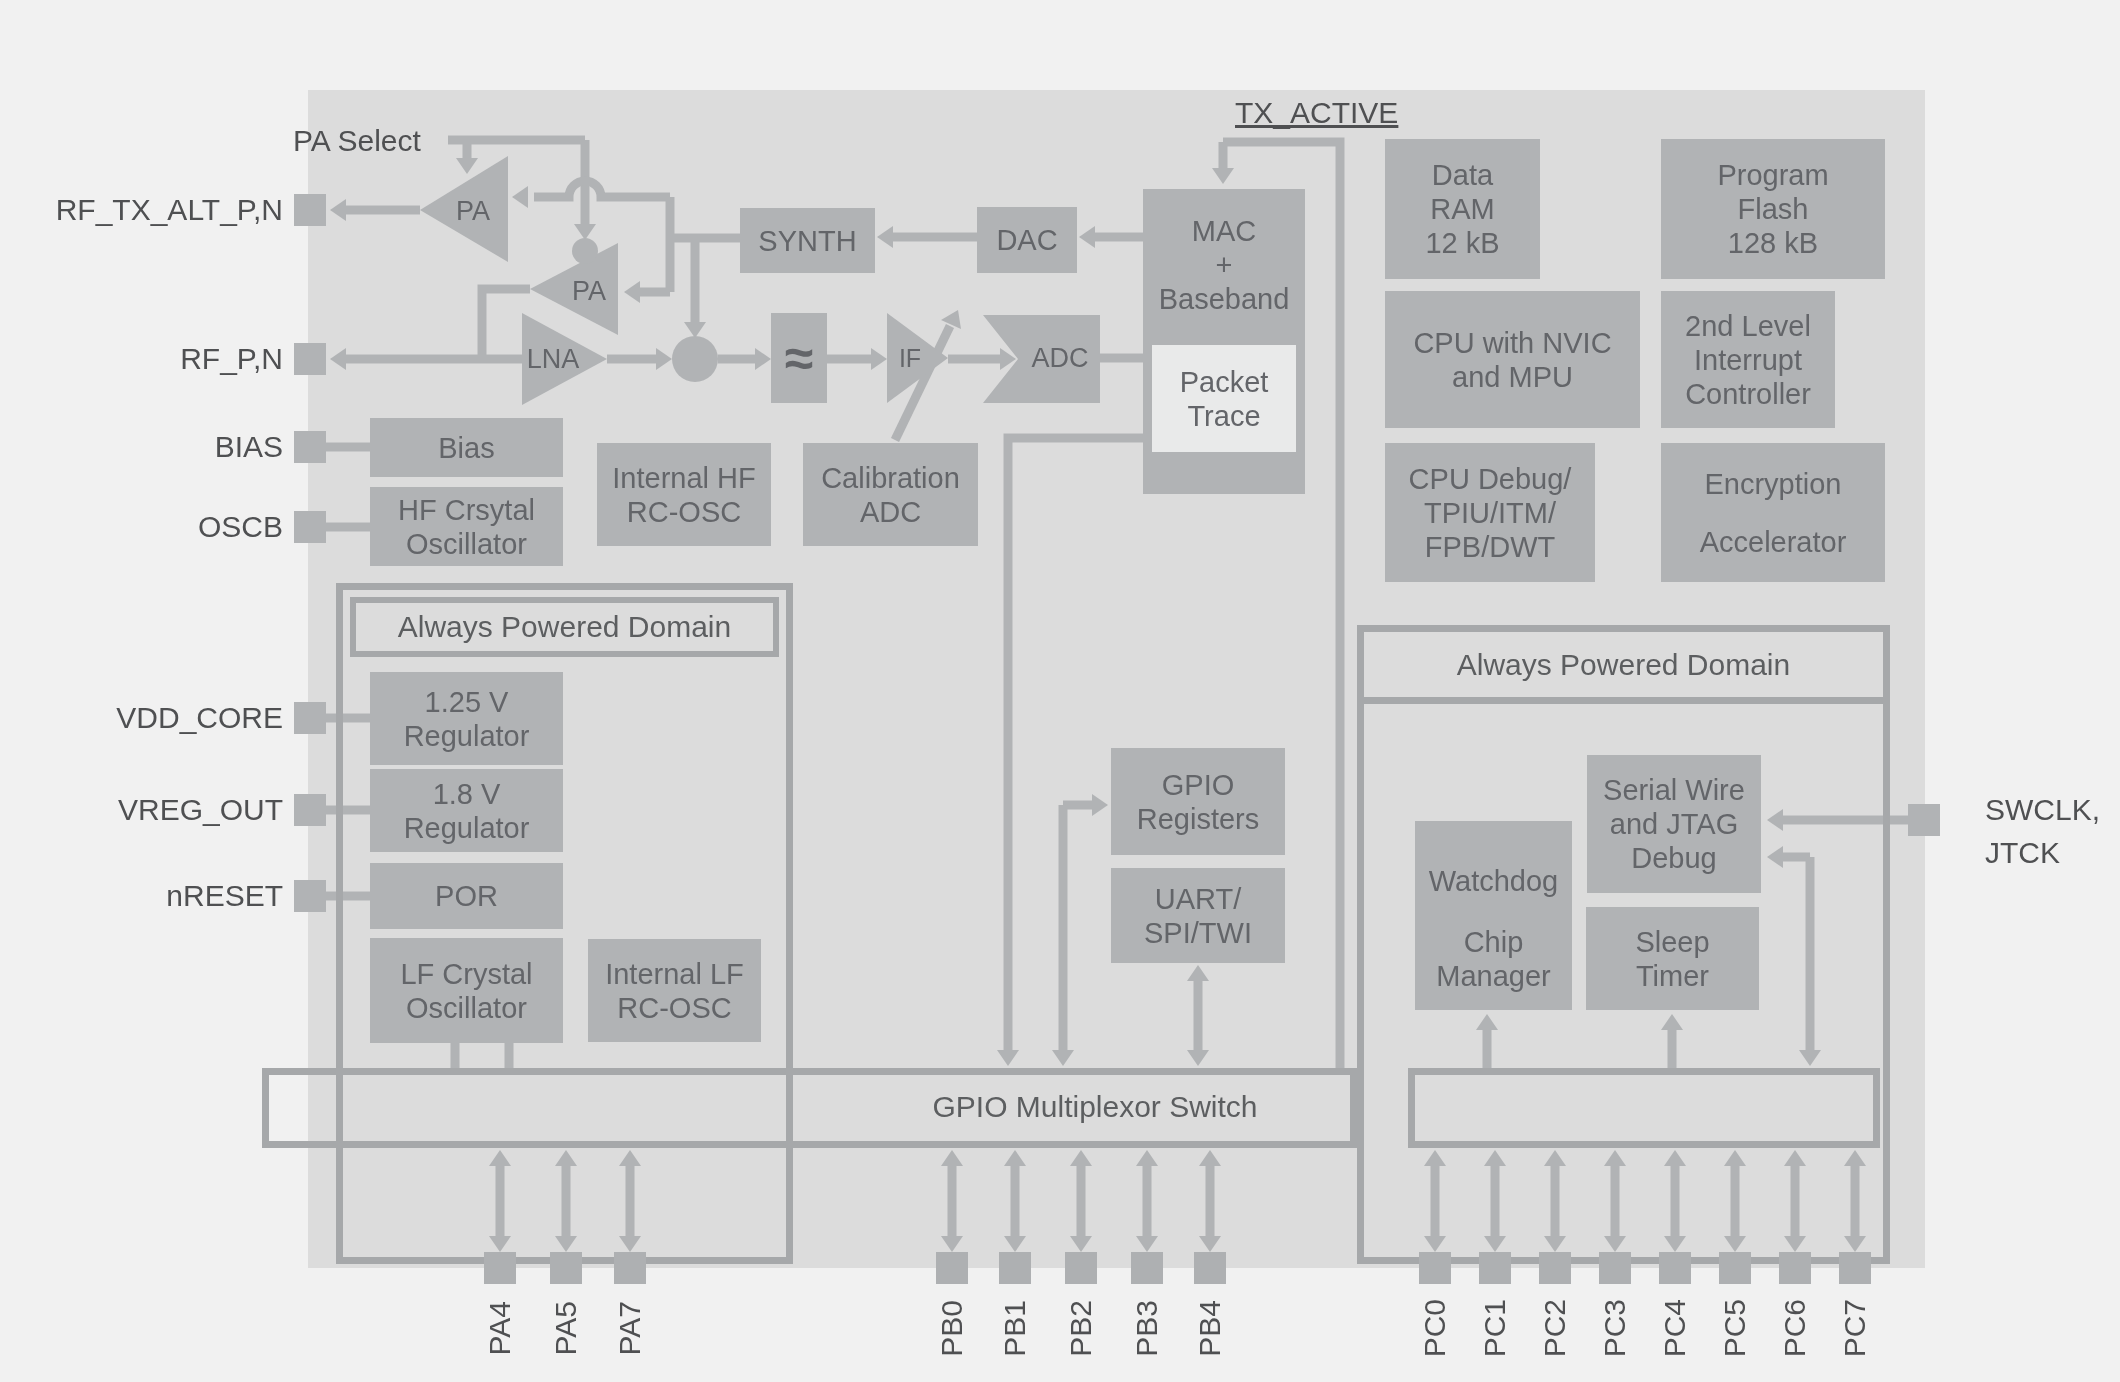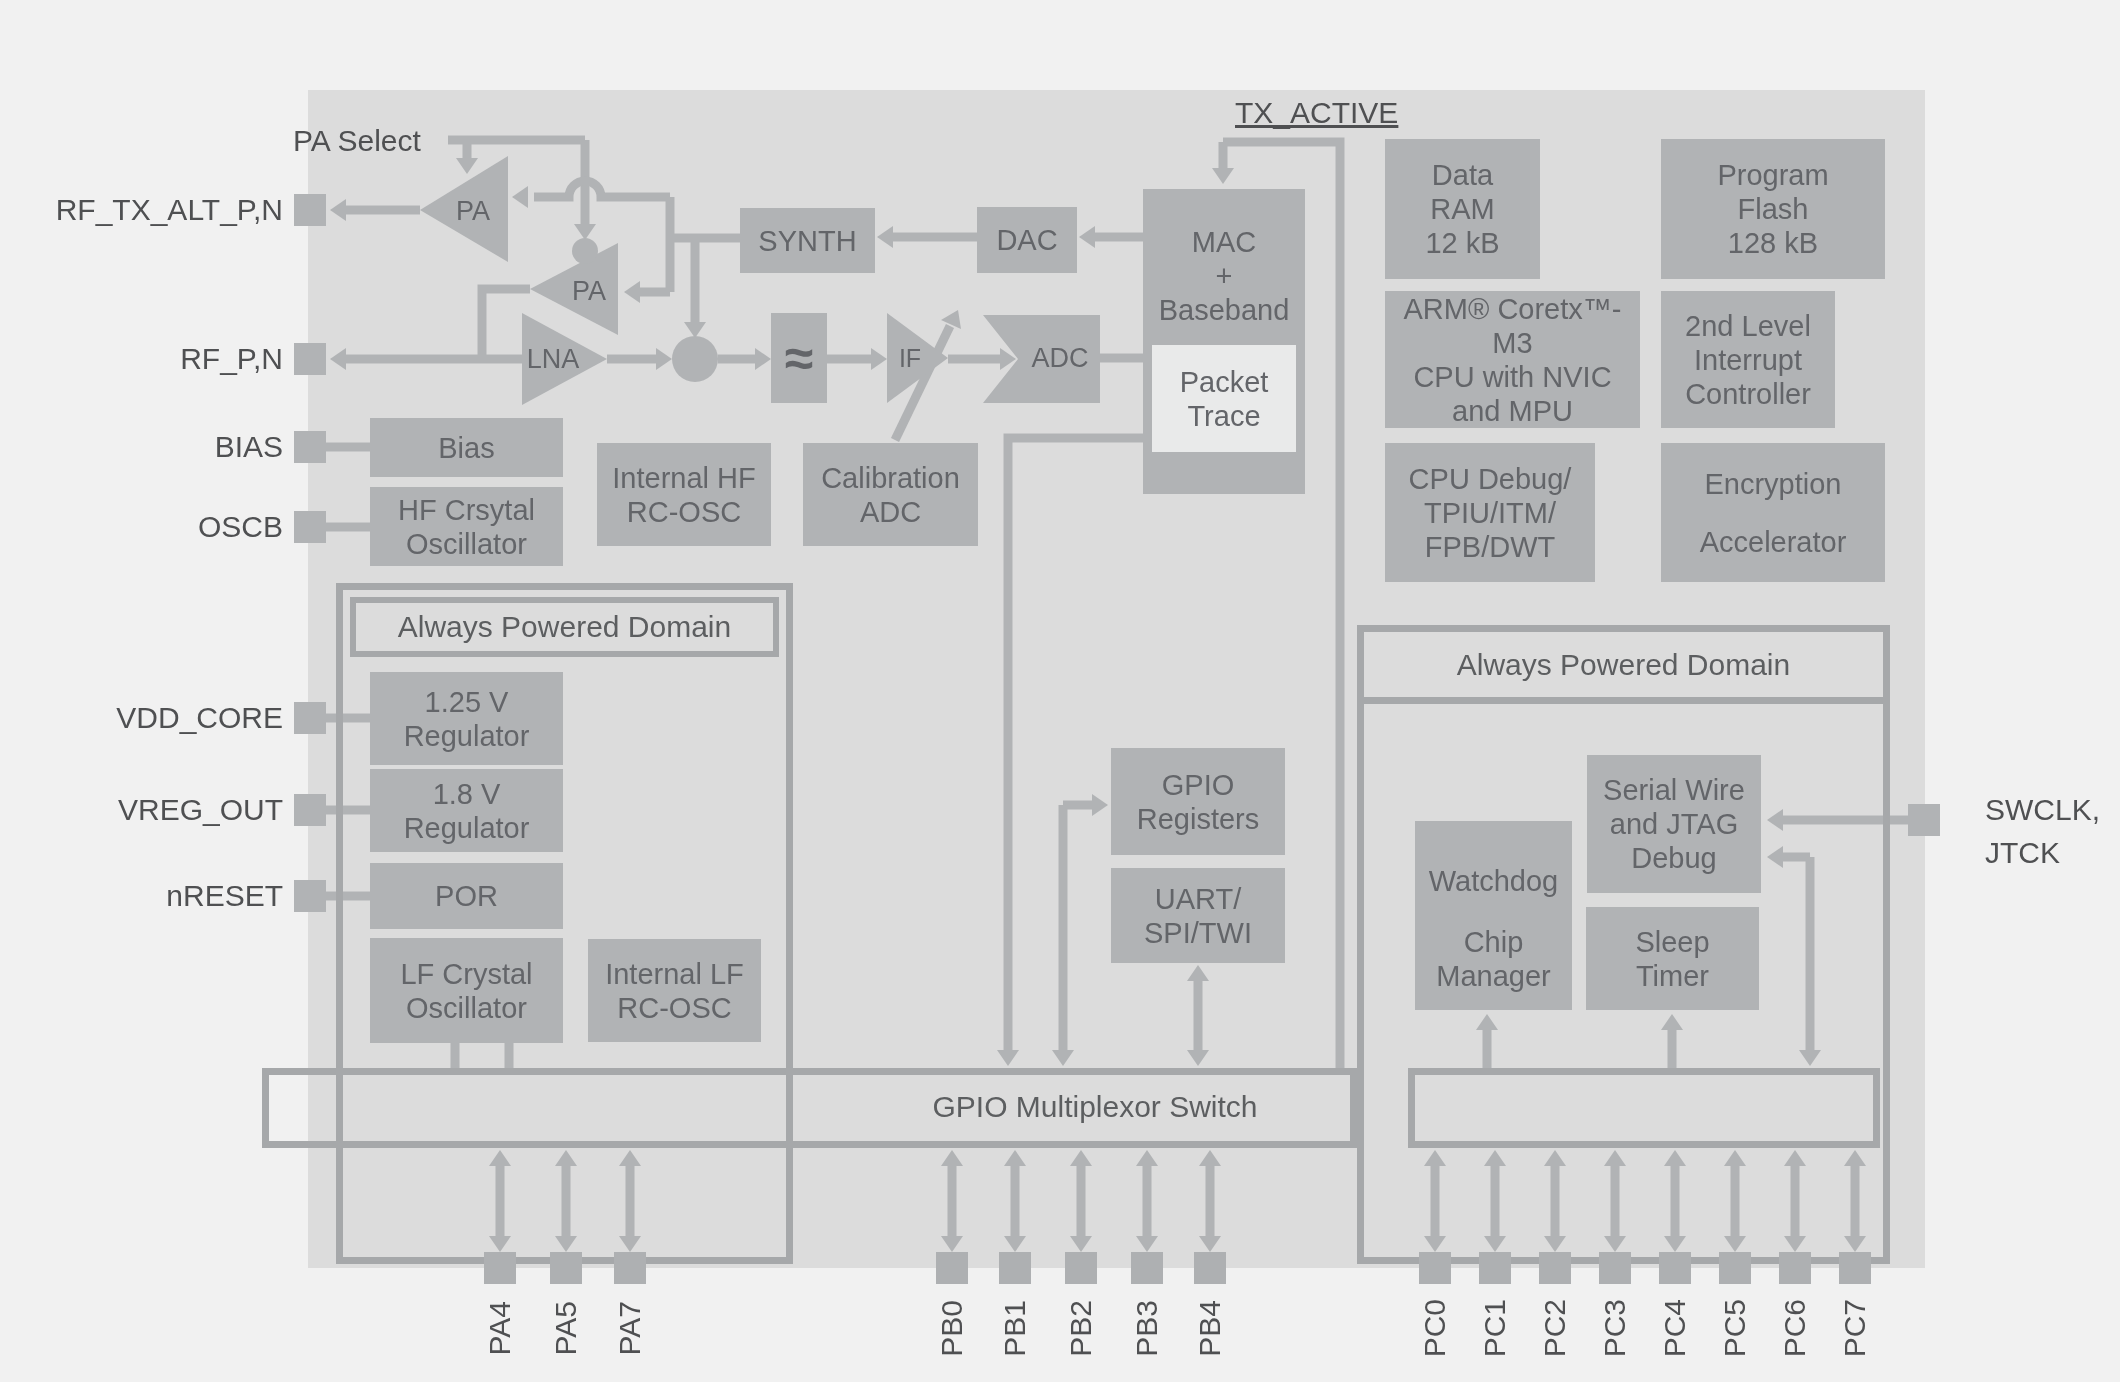--- a/index.html
+++ b/index.html
@@ -189,42 +189,41 @@
   <div class="b" style="left:740px;top:208px;width:135px;height:65px;">
       <span>SYNTH</span>
     </div>
   <div class="b" style="left:977px;top:207px;width:100px;height:66px;">
       <span>DAC</span>
     </div>
   <div class="b" style="left:771px;top:313px;width:56px;height:90px;">
       <span class="approx">≈</span>
     </div>
 
-  <div class="b" style="left:1143px;top:189px;width:162px;height:305px;justify-content:flex-start;padding-top:36px;box-sizing:border-box;">
+  <div class="b" style="left:1143px;top:189px;width:162px;height:305px;justify-content:flex-start;padding-top:25px;box-sizing:border-box;">
     <span>MAC</span>
     <span>+</span>
     <span>Baseband</span>
   </div>
   <div class="b white" style="left:1152px;top:345px;width:144px;height:107px;">
     <span>Packet</span>
     <span>Trace</span>
   </div>
 
   <div class="b" style="left:1385px;top:139px;width:155px;height:140px;">
     <span>Data</span>
     <span>RAM</span>
     <span>12 kB</span>
   </div>
   <div class="b" style="left:1661px;top:139px;width:224px;height:140px;">
     <span>Program</span>
     <span>Flash</span>
     <span>128 kB</span>
   </div>
   <div class="b" style="left:1385px;top:291px;width:255px;height:137px;">
-    <span>ARM® Coretx™-M3</span>
     <span>CPU with NVIC</span>
     <span>and MPU</span>
   </div>
   <div class="b" style="left:1661px;top:291px;width:174px;height:137px;">
     <span>2nd Level</span>
     <span>Interrupt</span>
     <span>Controller</span>
   </div>
   <div class="b" style="left:1385px;top:443px;width:210px;height:139px;">
     <span>CPU Debug/</span>

